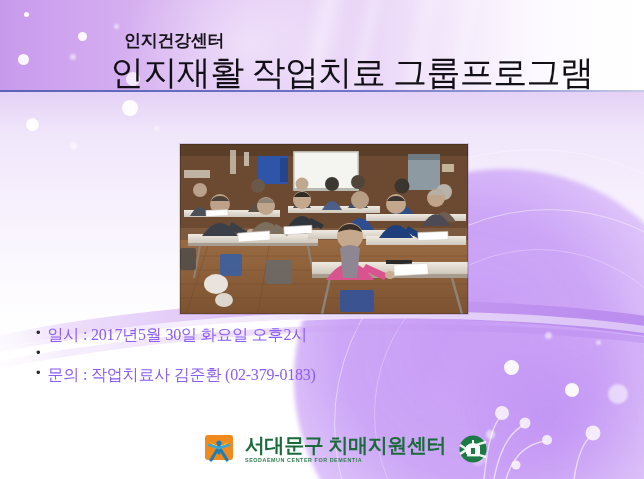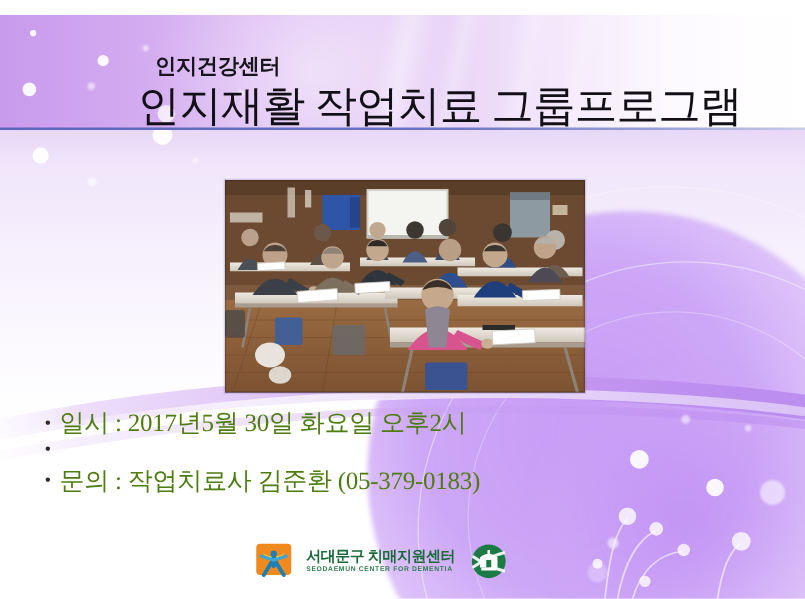--- a/index.html
+++ b/index.html
@@ -81,21 +81,21 @@
   .swoosh {
     position: absolute;
     left: -40px; top: 286px;
     width: 740px; height: 90px;
     pointer-events: none;
   }
 
   
   .header {
     position: absolute;
-    left: 0; top: 12px; right: 0; height: 92px;
+    left: 0; top: 0; right: 0; height: 92px;
     background:
       linear-gradient(to right,
         #c89aec 0%,
         #cfa4ef 10%,
         #d7b2f1 24%,
         #e0c2f4 40%,
         #e9d4f7 56%,
         #f4e9fb 70%,
         #fdfaff 84%,
         #ffffff 100%);
@@ -182,39 +182,39 @@
     margin-bottom: 3px;
   }
   .bullet-mark {
     font-size: 13px;
     line-height: 1;
     color: #2a2a2a;
     transform: translateY(-3px);
   }
   .bullet-text {
     font-family: "Liberation Serif", "DejaVu Serif", serif;
-    font-size: 20px;
-    color: #4d7c0f;
+    font-size: 16px;
+    color: #8b5cf6;
     letter-spacing: -0.2px;
     white-space: nowrap;
   }
 
   
   .footer-logo {
     position: absolute;
     left: 203px; top: 434px;
     display: flex;
     align-items: center;
     gap: 8px;
   }
   .logo-mark { width: 34px; height: 30px; flex: 0 0 auto; }
   .logo-wordmark { display: flex; flex-direction: column; line-height: 1; }
   .logo-ko {
     font-family: "Liberation Sans", "DejaVu Sans", sans-serif;
-    font-size: 12px;
+    font-size: 20px;
     font-weight: 700;
     color: #1a6b3c;
     letter-spacing: -0.4px;
     white-space: nowrap;
   }
   .logo-en {
     font-family: "Liberation Sans", "DejaVu Sans", sans-serif;
     font-size: 5.4px;
     font-weight: 700;
     color: #2f7d4e;
@@ -453,21 +453,21 @@
   <div class="bullets">
     <div class="bullet-row">
       <span class="bullet-mark">•</span>
       <span class="bullet-text">일시 : 2017년5월 30일 화요일 오후2시</span>
     </div>
     <div class="bullet-row">
       <span class="bullet-mark">•</span>
     </div>
     <div class="bullet-row">
       <span class="bullet-mark">•</span>
-      <span class="bullet-text">문의 : 작업치료사 김준환 (05-379-0183)</span>
+      <span class="bullet-text">문의 : 작업치료사 김준환 (02-379-0183)</span>
     </div>
   </div>
 
   <div class="footer-logo">
 
     <svg class="logo-mark" viewBox="0 0 34 30">
       <rect x="2" y="1" width="28" height="25" rx="3" fill="#f08a1e"></rect>
       <path d="M7,8 q9,7 18,0 q-9,11 -18,0 z" fill="#f7d23a"></path>
       <circle cx="16" cy="9" r="2.6" fill="#1f7fb5"></circle>
       <path d="M16,11 L16,19" stroke="#1f7fb5" stroke-width="3.2" stroke-linecap="round"></path>

